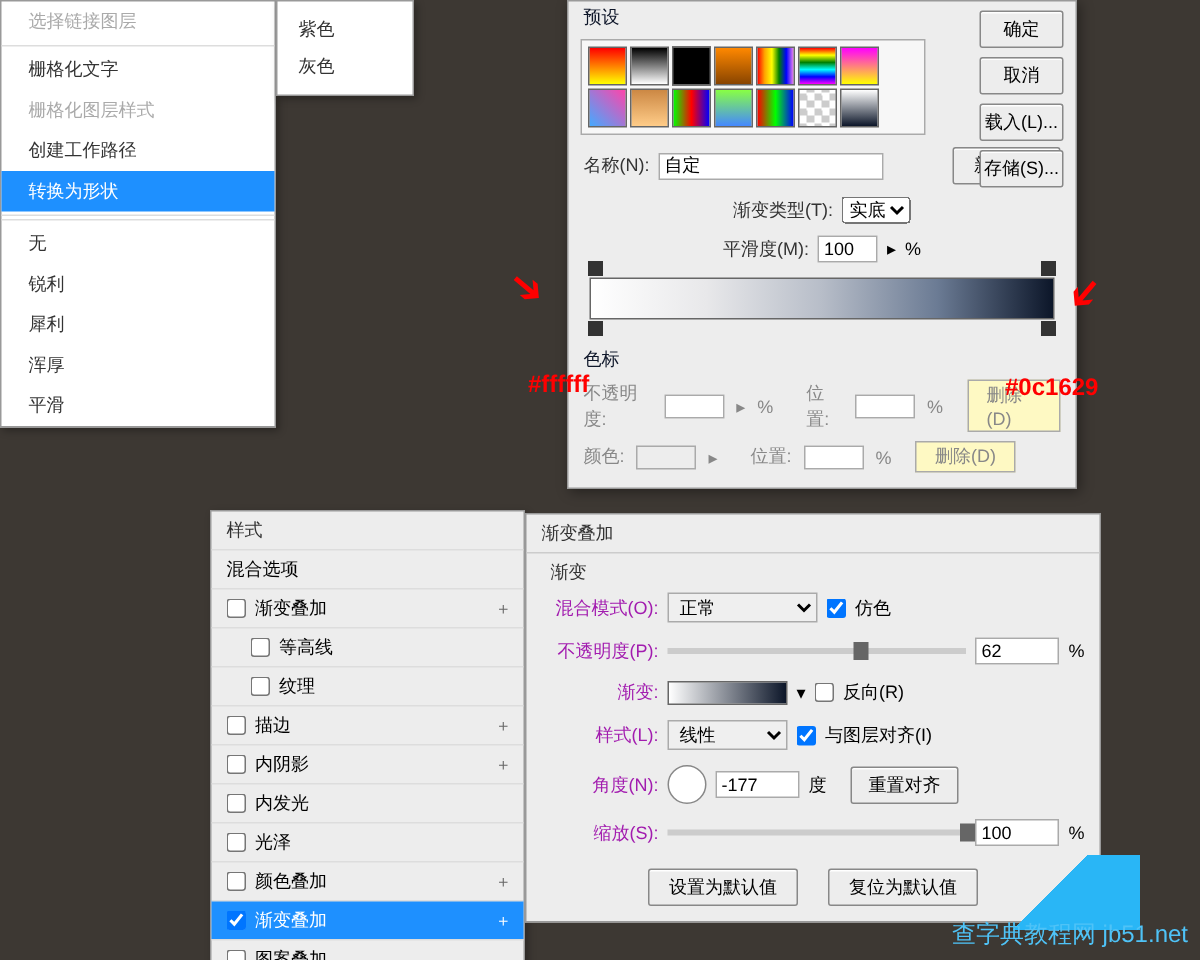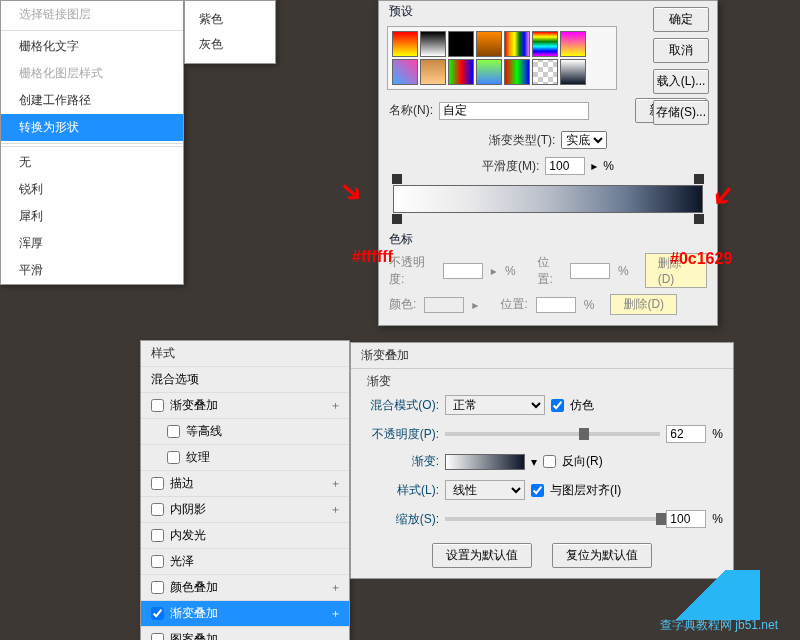--- a/index.html
+++ b/index.html
@@ -32,29 +32,29 @@
 .styles-panel{position:absolute;left:140px;top:340px;width:210px;background:#ededed;border:1px solid #999;box-shadow:2px 2px 5px rgba(0,0,0,.3)}
 .styles-panel .hdr{padding:4px 10px;color:#333}
 .styles-panel .row{display:flex;align-items:center;padding:4px 10px;border-top:1px solid #ddd;position:relative}
 .styles-panel .row.selected{background:#1e90ff;color:#fff}
 .styles-panel .row input[type=checkbox]{margin-right:6px}
 .plus{position:absolute;right:8px;font-size:11px;color:#666}
 .row.selected .plus{color:#fff}
 .overlay-panel{position:absolute;left:350px;top:342px;width:384px;background:#ededed;border:1px solid #999}
 .overlay-panel .title{padding:4px 10px;color:#333;border-bottom:1px solid #ccc}
 .ov-row{display:flex;align-items:center;gap:6px;padding:5px 10px}
-.ov-row .lbl{width:78px;text-align:right;color:#0c4a6e}
+.ov-row .lbl{width:78px;text-align:right;color:#a21caf}
 .ov-row select,.ov-row input{border:1px solid #aaa;padding:1px 3px}
-.ov-row input[type=text]{width:40px}
+.ov-row input[type=text]{width:56px}
 .slider{flex:1;height:4px;background:#ccc;position:relative}
 .slider .thumb{position:absolute;top:-4px;width:10px;height:12px;background:#666}
 .grad-prev{width:80px;height:16px;border:1px solid #666;background:linear-gradient(to right,#fff,#0c1629)}
 .angle-dial{width:26px;height:26px;border:1px solid #888;border-radius:50%;background:#fff}
 .btn-row{display:flex;gap:20px;justify-content:center;padding:10px 0}
-.watermark{position:absolute;right:22px;bottom:6px;color:#4fc3f7;font-size:12px}
+.watermark{position:absolute;right:8px;bottom:6px;color:#4fc3f7;font-size:16px}
 .blue-tri{position:absolute;right:40px;bottom:20px;width:120px;height:50px;background:linear-gradient(135deg,transparent 50%,#29b6f6 50%)}
 </style>
 </head>
 <body>
 
 <div class="menu1">
   <div class="item disabled">选择链接图层</div>
   <div class="sep"></div>
   <div class="item">栅格化文字</div>
   <div class="item disabled">栅格化图层样式</div>
@@ -237,20 +237,27 @@
     <span>反向(R)</span>
   </div>
 
   <div class="ov-row">
     <span class="lbl">样式(L):</span>
     <select style="width:80px"><option>线性</option></select>
     <input type="checkbox" checked="" style="">
     <span>与图层对齐(I)</span>
   </div>
 
+  <div class="ov-row">
+    <span class="lbl">角度(N):</span>
+    <div class="angle-dial"></div>
+    <input type="text" value="-177" style="">
+    <span>度</span>
+    <div class="ps-btn" style="width:72px;margin-left:10px">重置对齐</div>
+  </div>
 
   <div class="ov-row">
     <span class="lbl">缩放(S):</span>
     <div class="slider">
         <div class="thumb" style="left:98%"></div>
       </div>
     <input type="text" value="100" style="">
     <span>%</span>
   </div>
 

